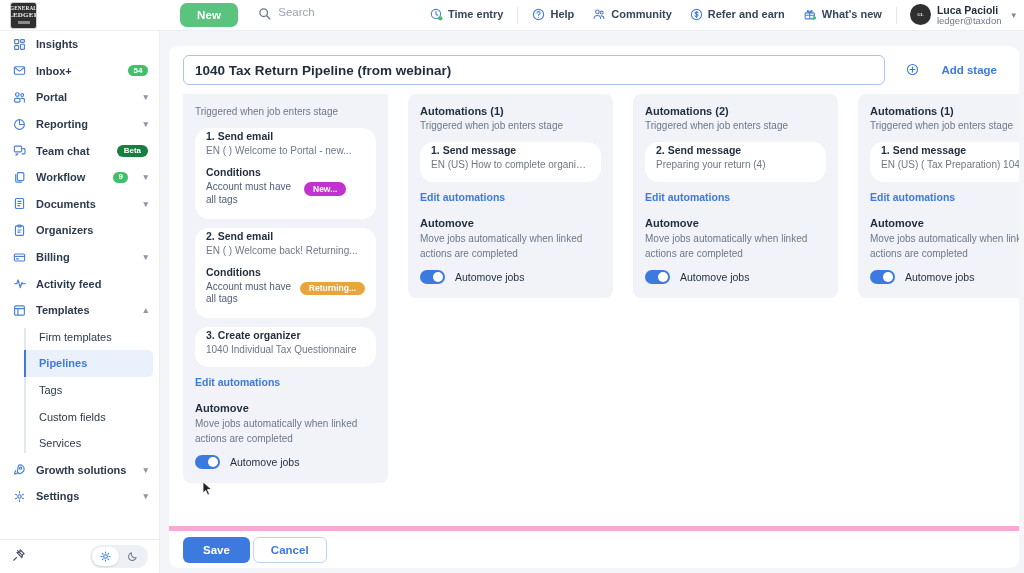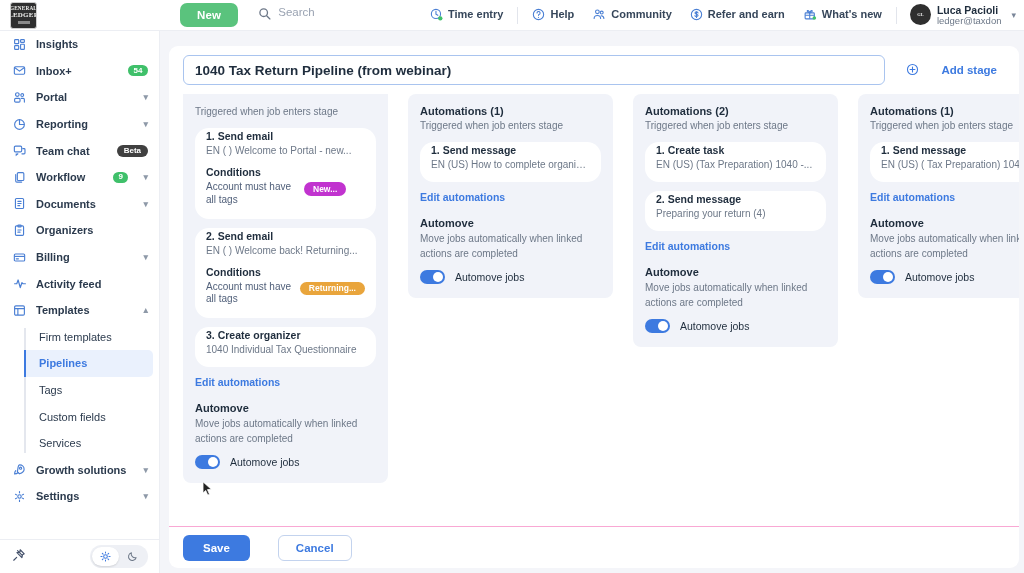--- a/index.html
+++ b/index.html
@@ -70,21 +70,21 @@
     display:flex; align-items:center; height:26.6px; padding:0 11px 0 12px;
     font-size:11px; font-weight:bold; color:#2b3a4d; cursor:pointer; gap:9px;
   }
   .nav-item .ico { width:15px; display:flex; justify-content:center; align-items:center; color:#4a7fd4; }
   .nav-label { flex:1; white-space:nowrap; }
   .badge-green {
     background:#3fc06a; color:#fff; font-size:8px; font-weight:bold;
     border-radius:9px; padding:1.5px 5.5px; line-height:1;
   }
   .badge-beta {
-    background:#404040; color:#fff; font-size:8px; font-weight:bold;
+    background:#15803d; color:#fff; font-size:8px; font-weight:bold;
     border-radius:9px; padding:2px 7px; line-height:1;
   }
   .caret { color:#8e99a8; font-size:9px; margin-left:6px; }
 
   .sub-wrap { position:relative; margin-left:24px; padding-left:0; }
   .sub-line { position:absolute; left:0; top:4px; bottom:4px; width:1.5px; background:#e4e7ee; }
   .sub-item {
     display:flex; align-items:center; height:26.6px; padding-left:15px;
     font-size:11px; color:#2b3a4d; cursor:pointer; position:relative;
     margin-right:6px; border-radius:0 5px 5px 0;text-align:right;
@@ -170,21 +170,21 @@
     width:25px; height:14px; border-radius:8px; background:#3d7ae0; position:relative; cursor:pointer;
     flex:0 0 25px;
   }
   .switch .knob {
     position:absolute; top:2px; right:2px; width:10px; height:10px; border-radius:50%; background:#fff;
   }
   .am-label { font-size:10.5px; color:#1f2d3d; }
 
   .footer {
     position:absolute; bottom:0; left:0; right:0; height:42px;
-    border-top:1px solid #f9a8d4; display:flex; align-items:center; padding:0 14px; gap:28px;
+    border-top:5px solid #f9a8d4; display:flex; align-items:center; padding:0 14px; gap:3px;
   }
   .btn-save {
     background:#3d7ae0; color:#fff; border:none; border-radius:6px;
     font-size:11.5px; font-weight:bold; padding:7px 20px; cursor:pointer;
     font-family:"Liberation Sans", sans-serif;
   }
   .btn-cancel {
     background:#fff; color:#3d7ae0; border:1px solid #c3d3ee; border-radius:6px;
     font-size:11.5px; font-weight:bold; padding:6px 17px; cursor:pointer;
     font-family:"Liberation Sans", sans-serif;
@@ -558,24 +558,20 @@
                   <div class="knob"></div>
                 </div>
               <span class="am-label">Automove jobs</span>
             </div>
           </div>
 
           <div class="stage">
             <div class="auto-title">Automations (2)</div>
             <div class="auto-sub">Triggered when job enters stage</div>
             <div class="act-card">
-              <div class="act-name">1. Create task</div>
-              <div class="act-desc">EN (US) (Tax Preparation) 1040 -...</div>
-            </div>
-            <div class="act-card">
               <div class="act-name">2. Send message</div>
               <div class="act-desc">Preparing your return (4)</div>
             </div>
             <div class="edit-link">Edit automations</div>
             <div class="am-title">Automove</div>
             <div class="am-sub">Move jobs automatically when linked actions are completed</div>
             <div class="am-row">
               <div class="switch">
                   <div class="knob"></div>
                 </div>

